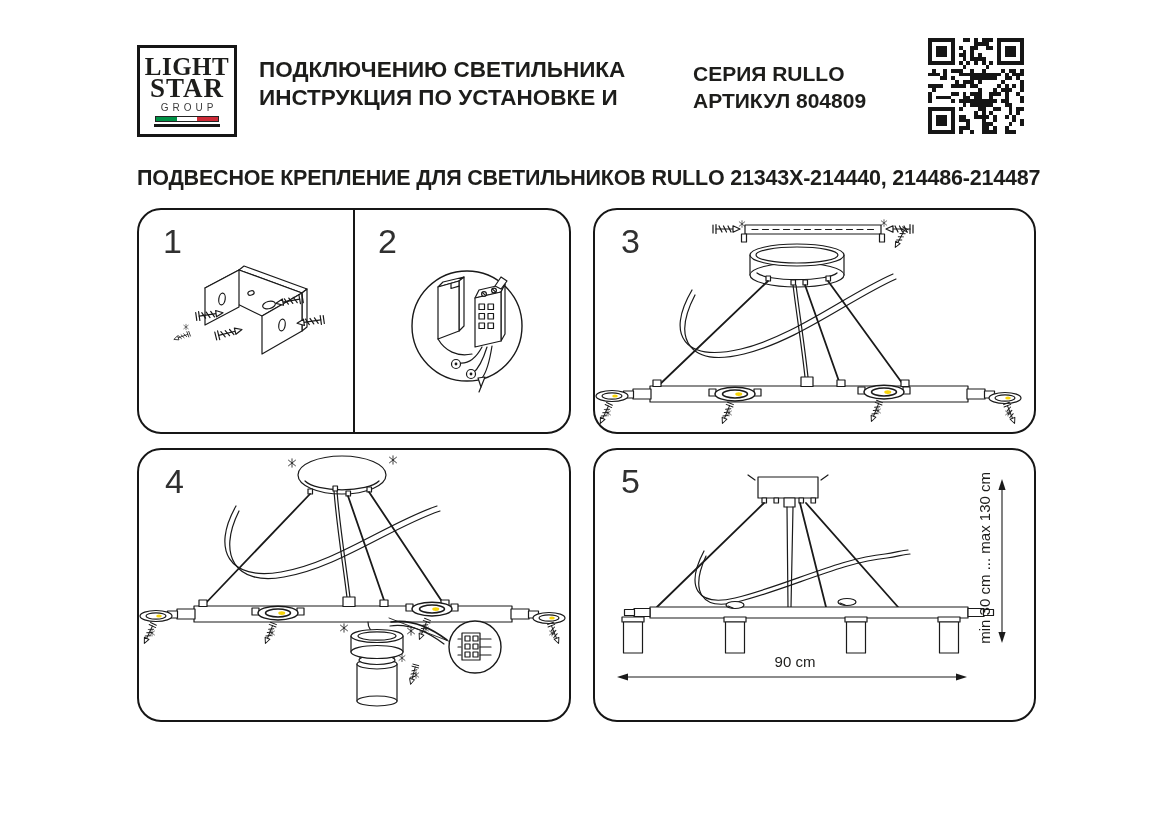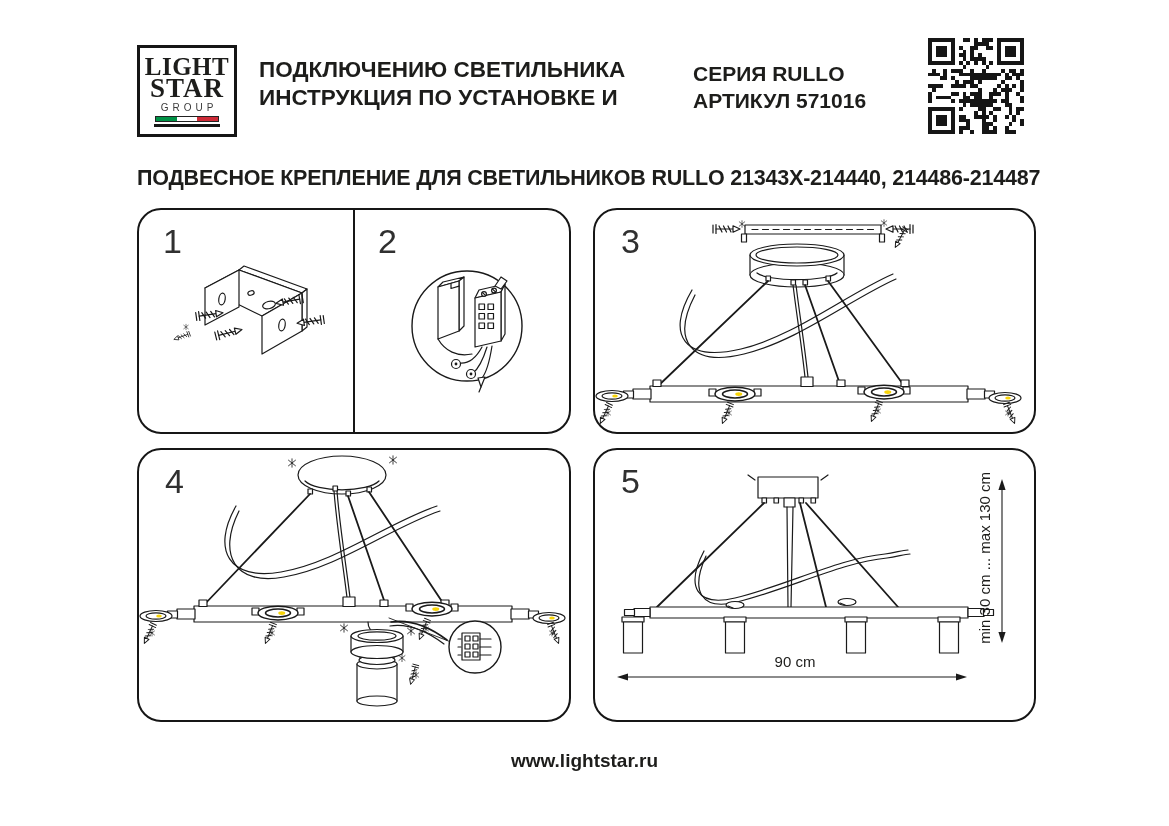--- a/index.html
+++ b/index.html
@@ -81,21 +81,21 @@
     <div class="logo-rule"></div>
   </div>
 
   <div class="title">
     <div>ПОДКЛЮЧЕНИЮ СВЕТИЛЬНИКА</div>
     <div>ИНСТРУКЦИЯ ПО УСТАНОВКЕ И</div>
   </div>
 
   <div class="series">
     <div>СЕРИЯ RULLO</div>
-    <div>АРТИКУЛ 571016</div>
+    <div>АРТИКУЛ 804809</div>
   </div>
 
   <svg class="qr" viewBox="0 0 25 25">
       <rect x="0" y="0" width="1" height="1"></rect>
       <rect x="1" y="0" width="1" height="1"></rect>
       <rect x="2" y="0" width="1" height="1"></rect>
       <rect x="3" y="0" width="1" height="1"></rect>
       <rect x="4" y="0" width="1" height="1"></rect>
       <rect x="5" y="0" width="1" height="1"></rect>
       <rect x="6" y="0" width="1" height="1"></rect>
@@ -624,14 +624,13 @@
         <path d="M407 40 V182" stroke-width="1.1"></path>
         <polygon points="407,29 403.4,40 410.6,40" fill="#1a1a1a" stroke="none"></polygon>
         <polygon points="407,193 403.4,182 410.6,182" fill="#1a1a1a" stroke="none"></polygon>
       </g>
     </svg>
     <span class="num" style="left:26px">5</span>
     <span class="dim-h">90 cm</span>
     <span class="dim-v">min 30 cm ... max 130 cm</span>
   </div>
 
-  <div class="footer">www.lightstar.ru</div>
 </div>
 
 </body></html>

